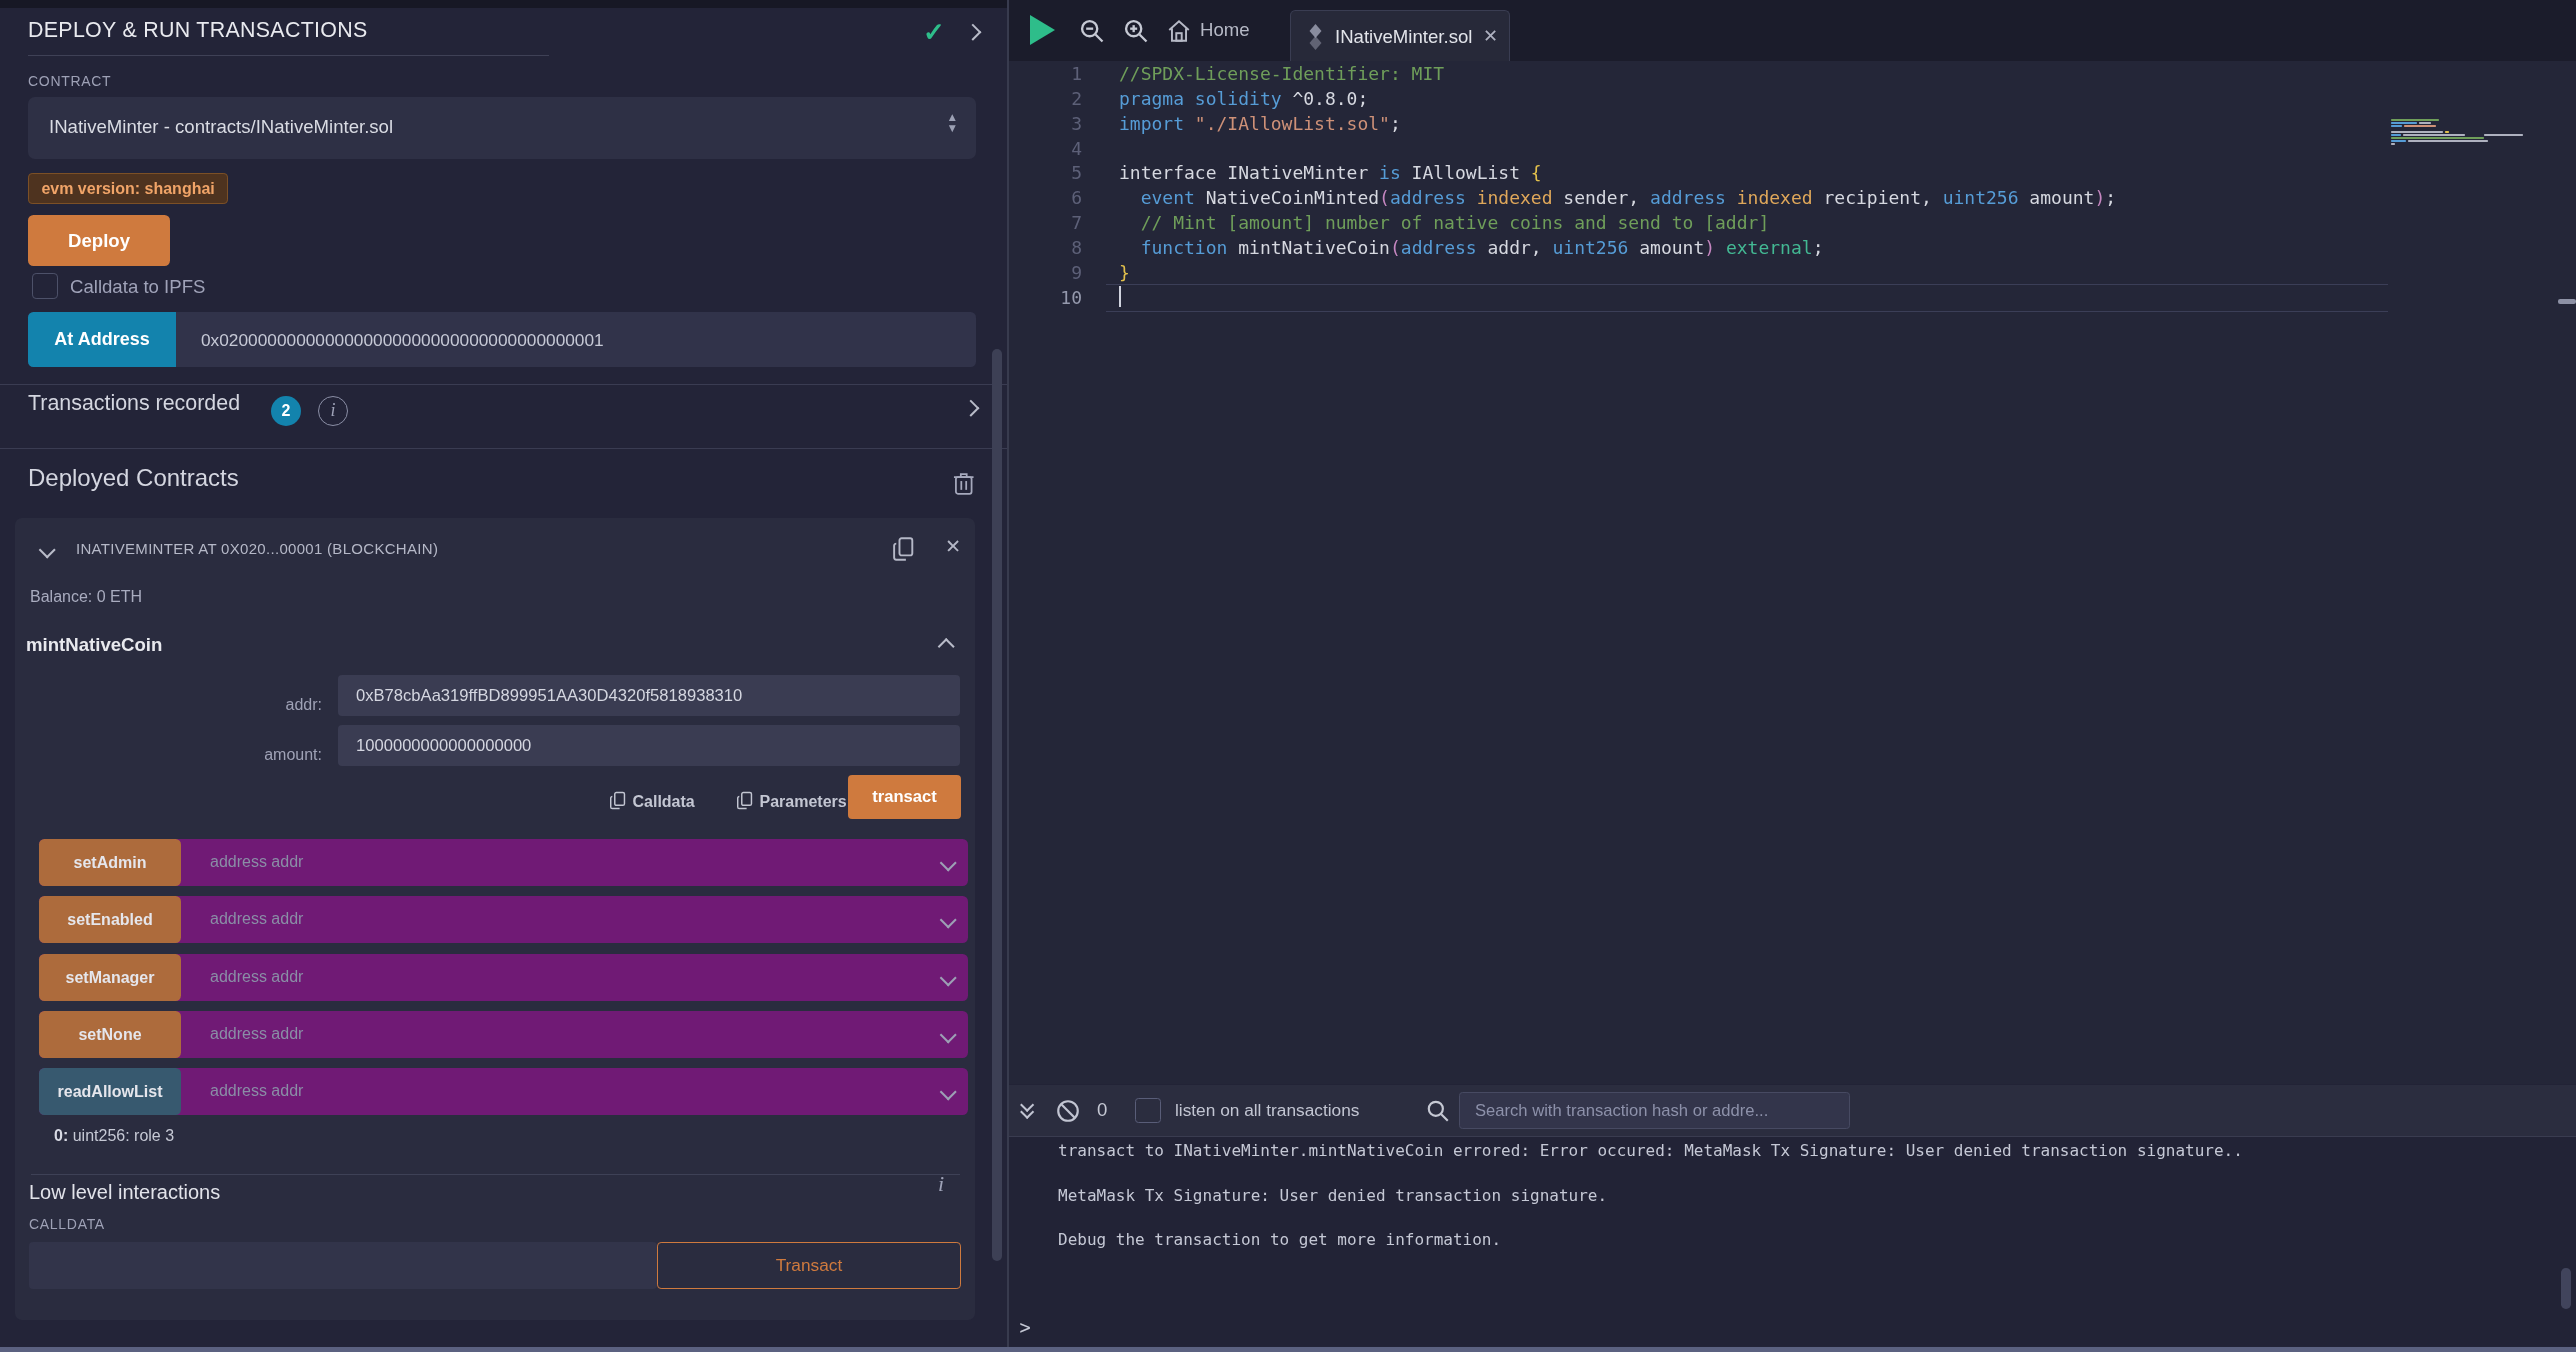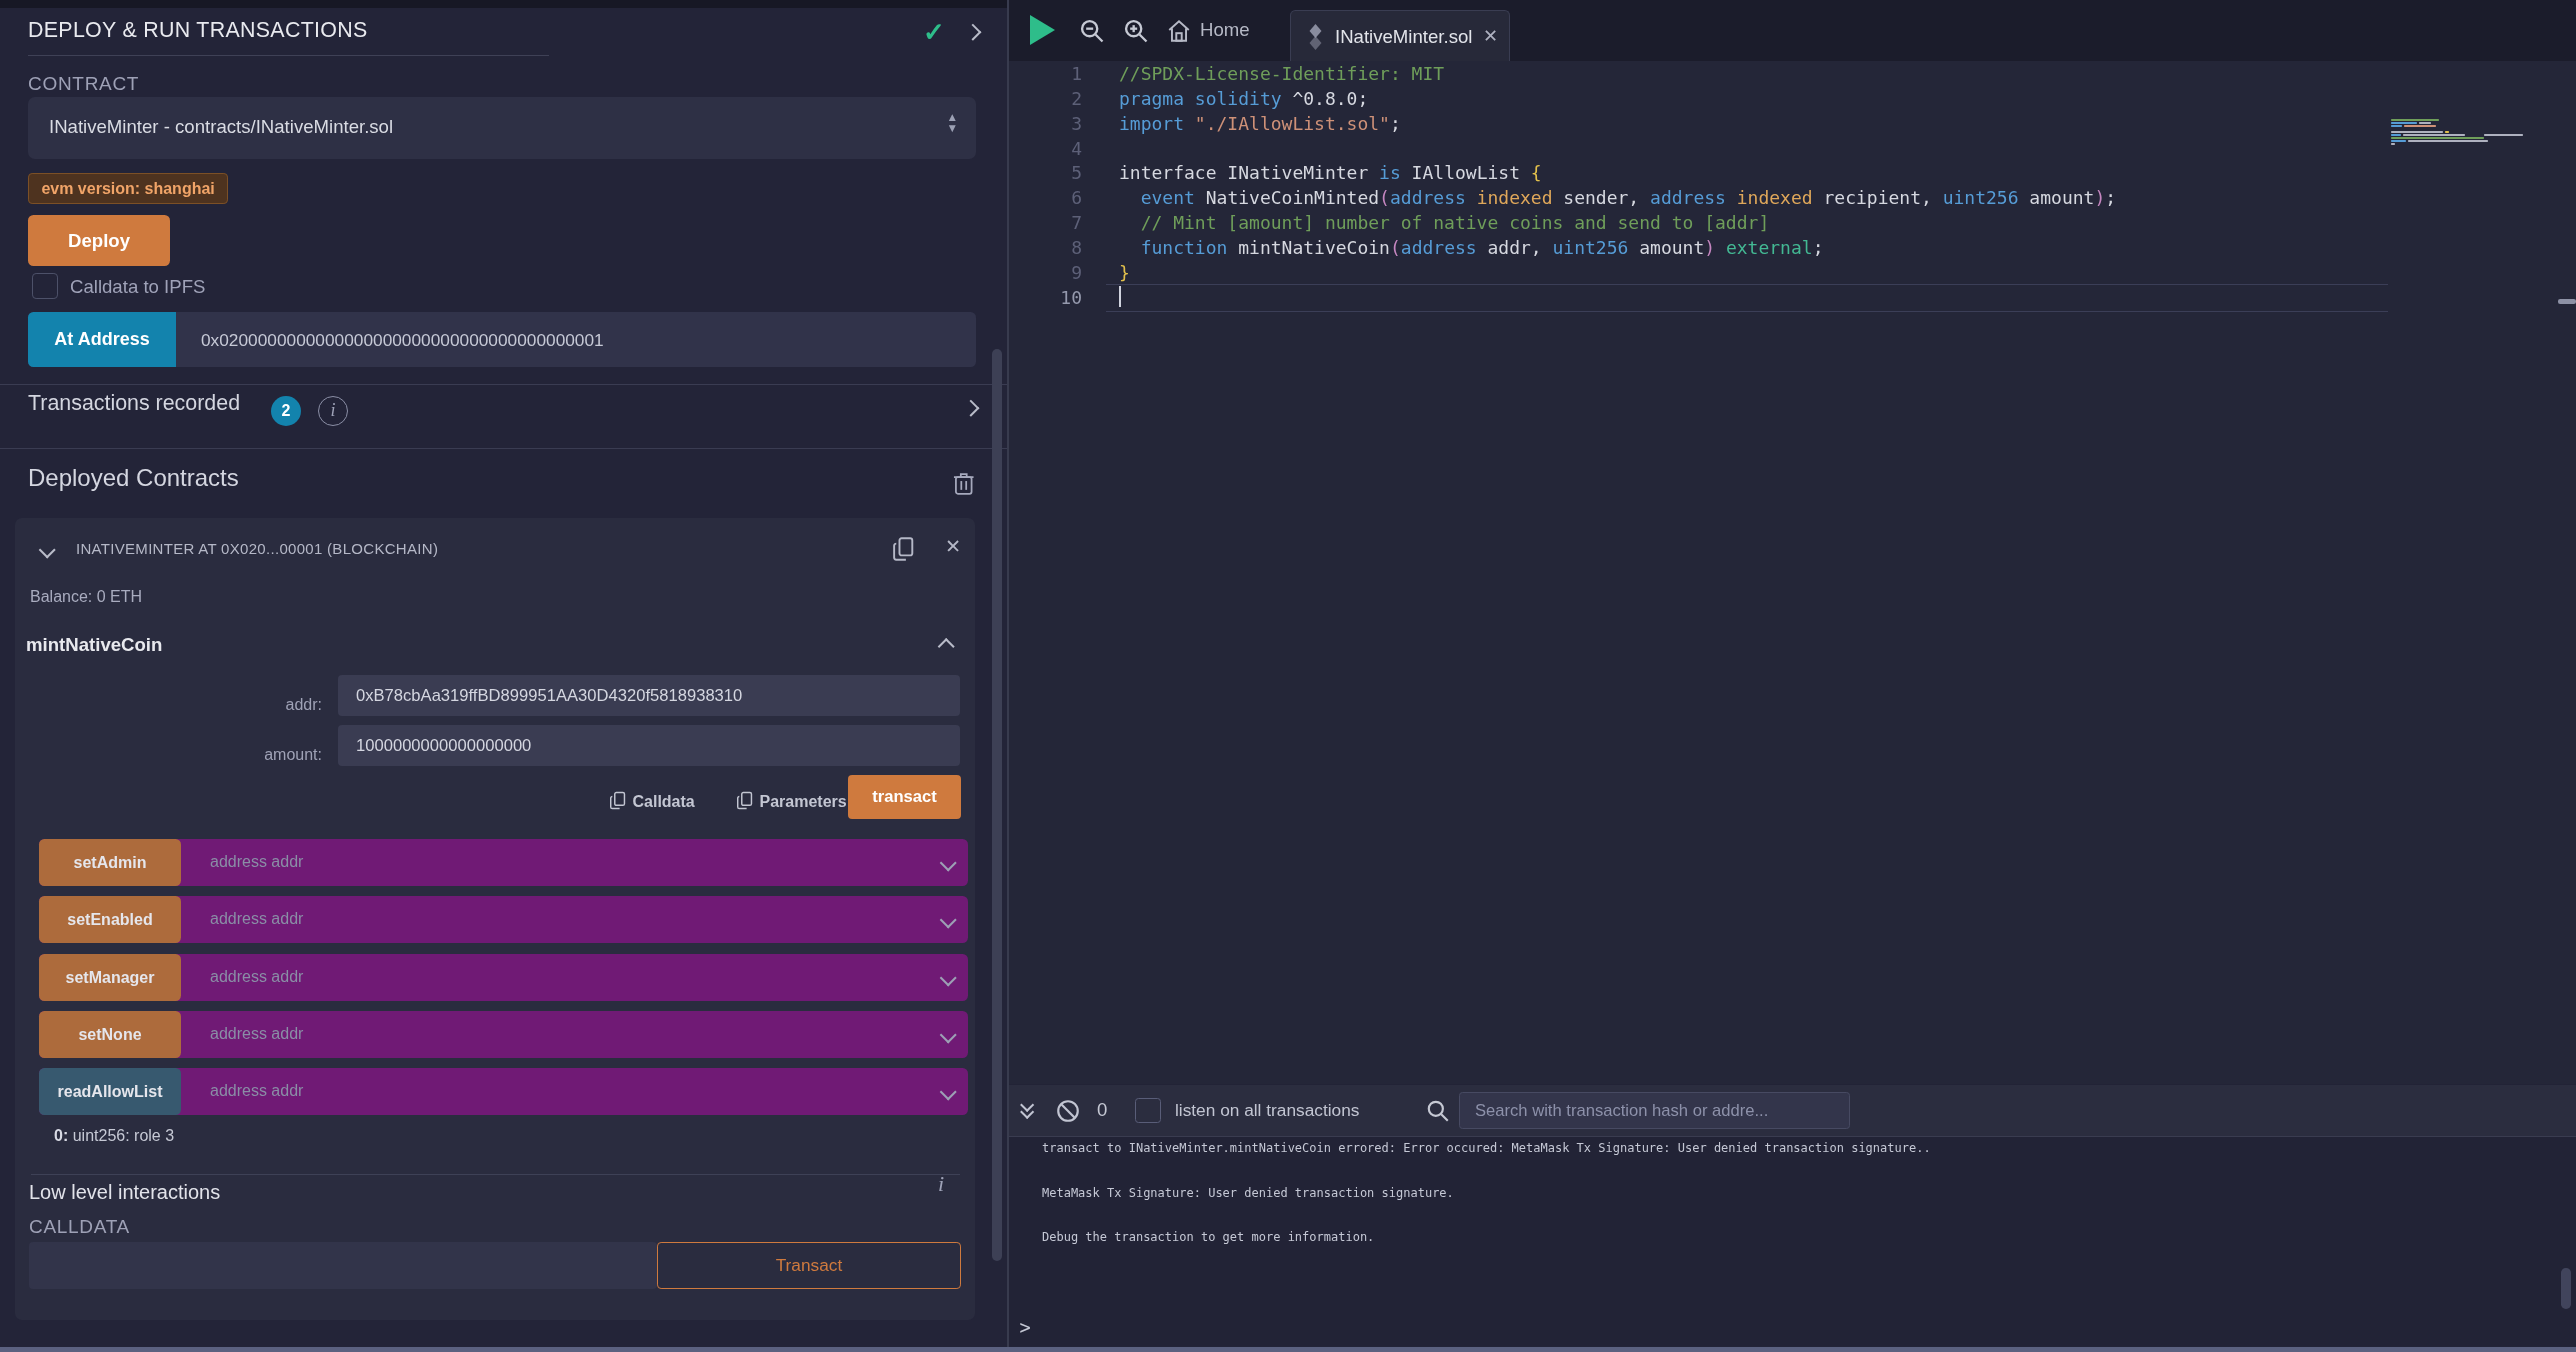--- a/index.html
+++ b/index.html
@@ -10,21 +10,21 @@
   .left-panel{position:absolute;left:0;top:0;width:1007px;height:1352px;background:#232438;}
   .top-strip{position:absolute;left:0;top:0;width:100%;height:8.3px;background:#171825;}
   .panel-title{position:absolute;left:28px;top:18px;font-size:21.4px;font-weight:500;color:#e9eaef;letter-spacing:0.3px;}
   .hdr-check{position:absolute;left:923px;top:16.6px;font-size:26px;color:#2ebd8a;font-weight:bold;}
   .chev{display:inline-block;width:10.4px;height:10.4px;border-right:2.1px solid #b9bcc9;border-bottom:2.1px solid #b9bcc9;}
   .chev-right{transform:rotate(-45deg);}
   .chev-down{transform:rotate(45deg);}
   .chev-up{transform:rotate(225deg);}
   .hdr-chev{position:absolute;left:967px;top:26px;}
   .title-underline{position:absolute;left:28px;top:55px;width:521px;height:1.4px;background:#3f4156;}
-  .small-label{font-size:19px;color:#9ea1b6;letter-spacing:0.7px;}
+  .small-label{font-size:14px;color:#9ea1b6;letter-spacing:0.7px;}
   .contract-label{position:absolute;left:28px;top:73px;}
   .contract-select{position:absolute;left:28px;top:97px;width:948px;height:62px;background:#2e3045;border-radius:7px;}
   .contract-select .sel-text{position:absolute;left:21px;top:19.3px;font-size:18.6px;color:#d9dbe3;}
   .sel-arrows{position:absolute;right:18px;top:14px;color:#9ca0b4;font-size:11.7px;line-height:11px;text-align:center;}
   .evm-badge{position:absolute;left:28px;top:173px;height:29px;padding:0 12.4px;background:#4e331f;border:1.4px solid #7c5026;
              border-radius:4.1px;font-size:16px;font-weight:bold;color:#f0a468;line-height:29px;}
   .deploy-btn{position:absolute;left:28px;top:215px;width:142px;height:51px;background:#cf7a3e;border-radius:5.5px;
               color:#ffffff;font-size:18.6px;font-weight:bold;text-align:center;line-height:51px;}
   .checkbox{width:23.5px;height:23.5px;border:1.4px solid #4d5169;border-radius:4.1px;background:transparent;}
   .ipfs-box{position:absolute;left:32px;top:273px;}
@@ -114,21 +114,21 @@
   .t-header{position:absolute;left:0;top:1.4px;width:100%;height:51px;background:#2b2d3f;border-bottom:0.7px solid #3a3c50;}
   .t-ic{position:absolute;top:12.4px;}
   .dblchev{position:absolute;left:13px;top:15px;width:12.4px;height:18px;}
   .dblchev .chev{width:8.3px;height:8.3px;border-color:#c2c5d2;position:absolute;left:0;}
   .t-zero{position:absolute;left:88px;top:14px;font-size:18.6px;color:#c6c9d4;}
   .t-checkbox{position:absolute;left:126px;top:12.4px;width:23.5px;height:23.5px;border:1.4px solid #595d78;border-radius:3.5px;}
   .t-listen{position:absolute;left:166px;top:15px;font-size:17.3px;color:#c2c5d2;}
   .t-search-input{position:absolute;left:450px;top:7px;width:391px;height:37px;background:#33354b;
                   border:0.7px solid #474a62;border-radius:3.5px;font-size:16.6px;color:#8d91aa;line-height:36px;
                   padding-left:15px;box-sizing:border-box;}
-  .t-body-line{position:absolute;left:33px;font-family:"DejaVu Sans Mono",monospace;font-size:12px;color:#c5c8d5;}
+  .t-body-line{position:absolute;left:49px;font-family:"DejaVu Sans Mono",monospace;font-size:16px;color:#c5c8d5;}
   .t-prompt{position:absolute;left:10.4px;top:1318px;font-family:"DejaVu Sans Mono",monospace;font-size:18.6px;color:#c5c8d5;}
   .t-scrollbar{position:absolute;left:1552px;top:184px;width:10.4px;height:41px;background:#41445c;border-radius:4.8px;}
   .bottom-sliver{position:absolute;left:0;top:1347px;width:2576px;height:5.5px;background:#5b6180;}
   svg{display:block;}
 </style>
 </head>
 <body>
 
 <div class="app">
 

